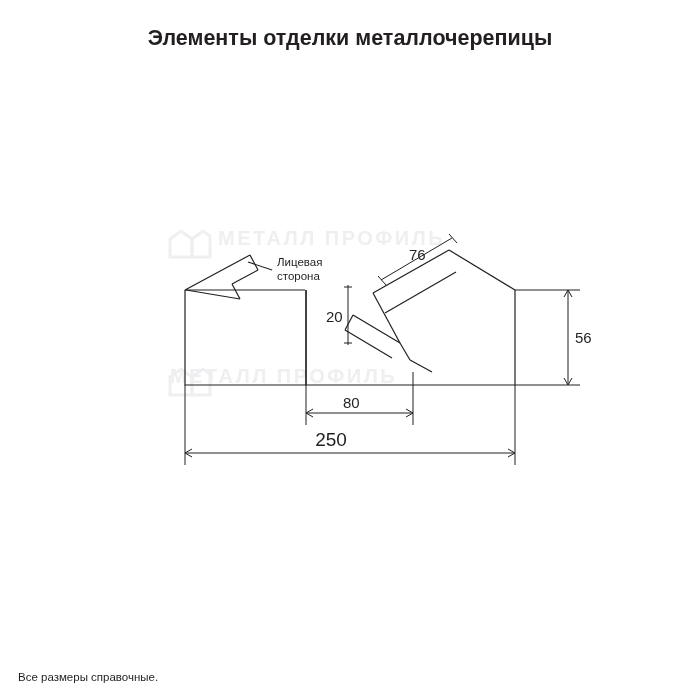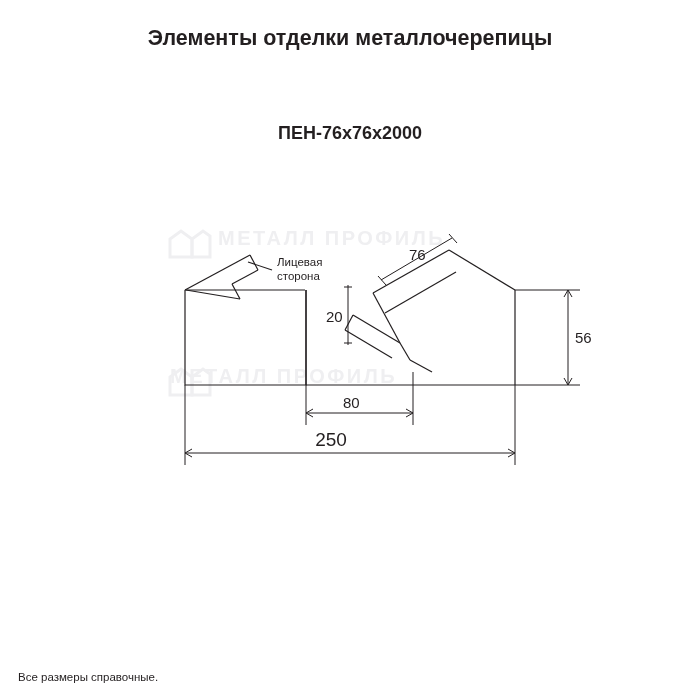--- a/index.html
+++ b/index.html
@@ -94,21 +94,20 @@
     font-family: "Liberation Sans", sans-serif;
     fill: #231f20;
   }
 </style>
 </head>
 <body>
 
 <div class="page">
 
   <div class="title">Элементы отделки металлочерепицы</div>
-  <div class="code">ПЕН-76х76х2000</div>
 
   <div class="watermarks">
     <div class="wm-logo wml1">
       <svg viewBox="0 0 44 30" width="44" height="30">
         <path d="M2 28 L2 10 L13 2 L24 10 L24 28 Z" fill="none" stroke="#efeff1" stroke-width="3"></path>
         <path d="M24 28 L24 10 L35 2 L42 7 L42 28 Z" fill="none" stroke="#efeff1" stroke-width="3"></path>
       </svg>
     </div>
     <div class="wm wm1">МЕТАЛЛ ПРОФИЛЬ</div>
     <div class="wm-logo wml2">

